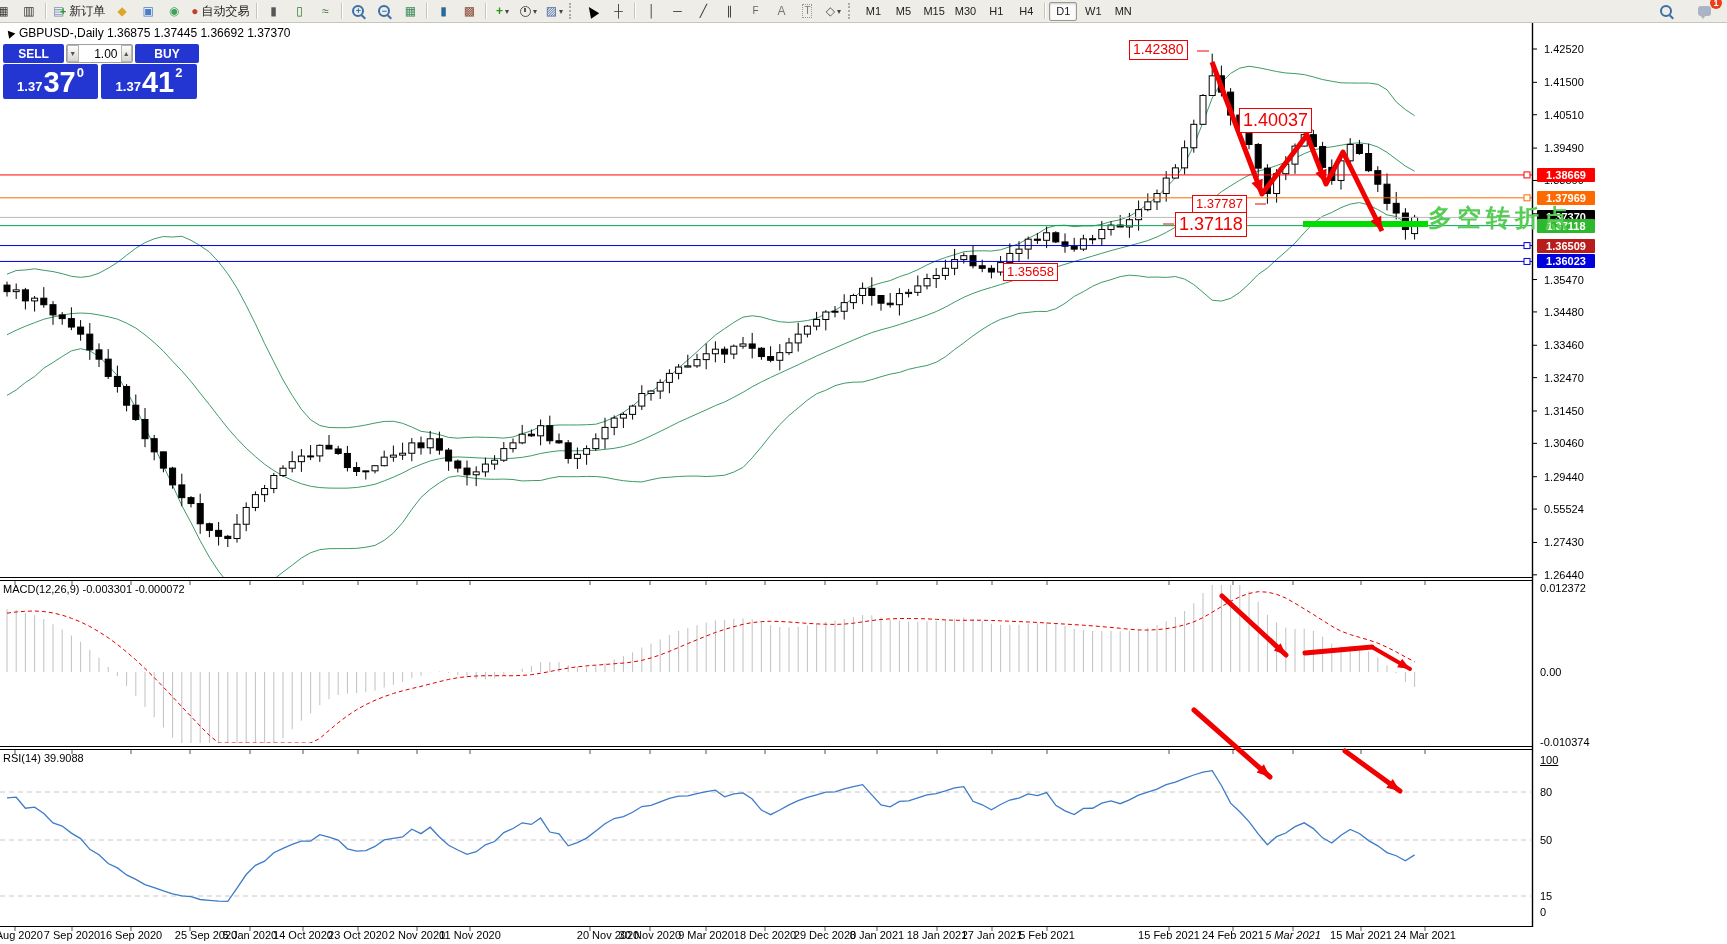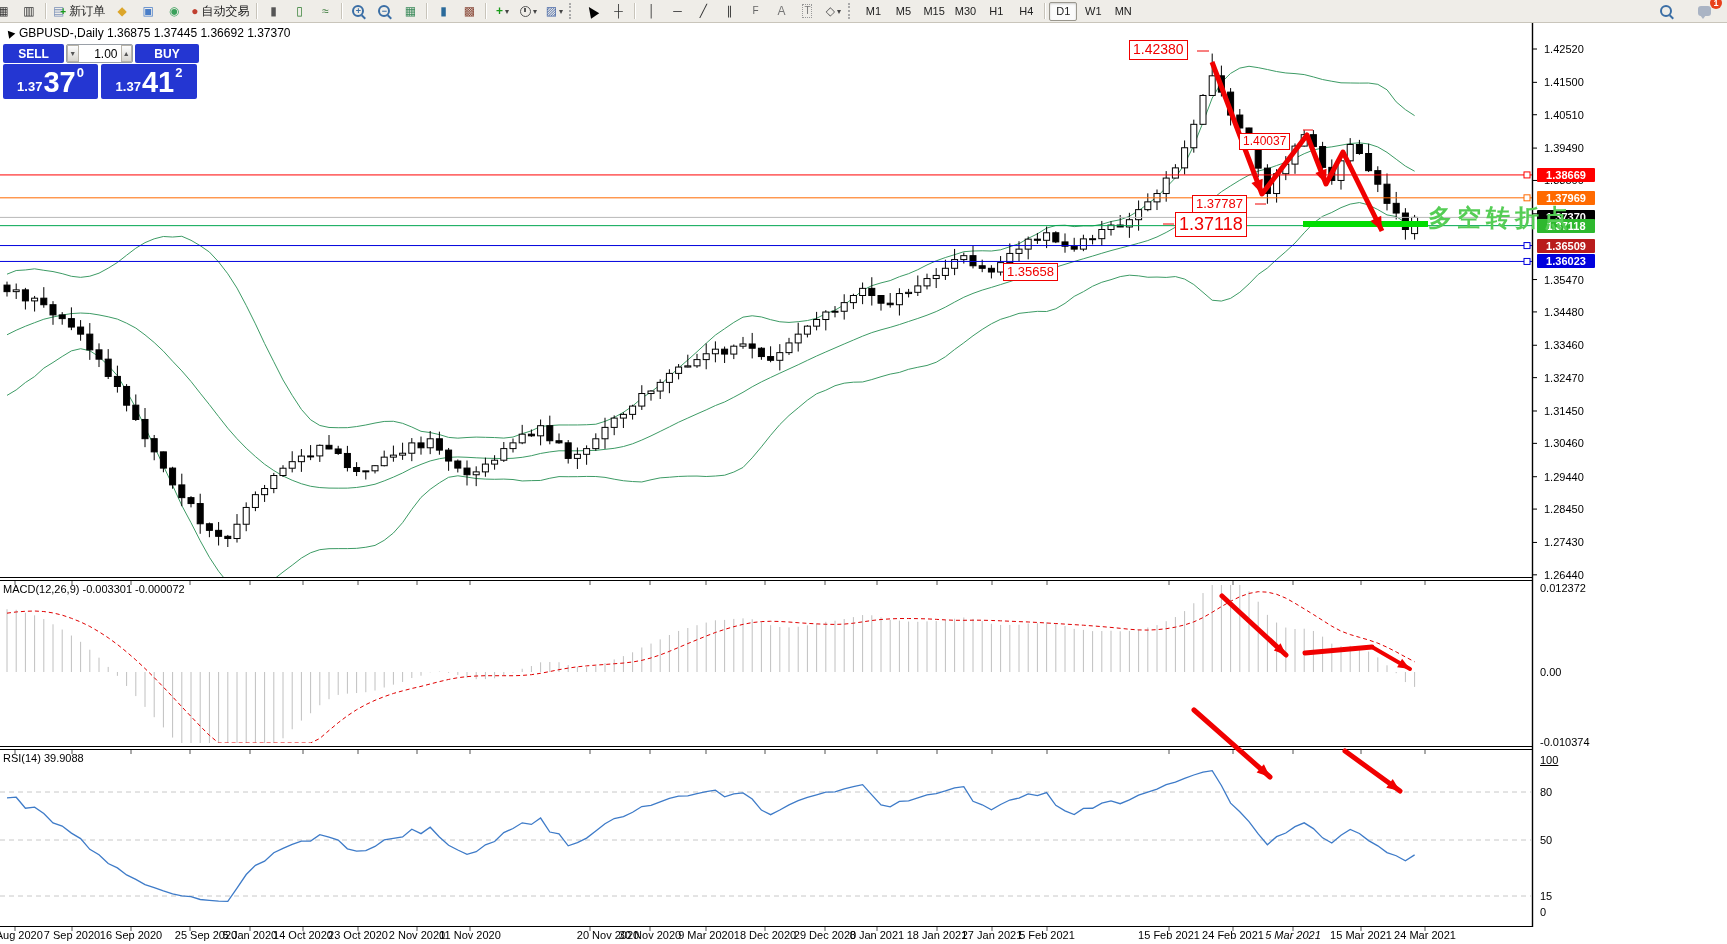--- a/index.html
+++ b/index.html
@@ -860,21 +860,21 @@
     <div class="axis-lbl" style="left: 1544px; top: 142.081px;">1.39490</div>
     <div class="axis-lbl" style="left: 1544px; top: 174.454px;">1.38500</div>
     <div class="axis-lbl" style="left: 1544px; top: 207.808px;">1.37480</div>
     <div class="axis-lbl" style="left: 1544px; top: 273.535px;">1.35470</div>
     <div class="axis-lbl" style="left: 1544px; top: 305.908px;">1.34480</div>
     <div class="axis-lbl" style="left: 1544px; top: 339.262px;">1.33460</div>
     <div class="axis-lbl" style="left: 1544px; top: 371.635px;">1.32470</div>
     <div class="axis-lbl" style="left: 1544px; top: 404.989px;">1.31450</div>
     <div class="axis-lbl" style="left: 1544px; top: 437.362px;">1.30460</div>
     <div class="axis-lbl" style="left: 1544px; top: 470.716px;">1.29440</div>
-    <div class="axis-lbl" style="left: 1544px; top: 503.089px;">1.28450</div>
+    <div class="axis-lbl" style="left: 1544px; top: 503.089px;">0.55524</div>
     <div class="axis-lbl" style="left: 1544px; top: 536.443px;">1.27430</div>
     <div class="axis-lbl" style="left: 1544px; top: 568.816px;">1.26440</div>
     <div class="axis-badge" style="left: 1537px; top: 167.928px; background: rgb(255, 0, 0);">1.38669</div>
     <div class="axis-badge" style="left: 1537px; top: 190.818px; background: rgb(255, 106, 0);">1.37969</div>
     <div class="axis-badge" style="left: 1537px; top: 210.405px; background: rgb(0, 0, 0);">1.37370</div>
     <div class="axis-badge" style="left: 1537px; top: 218.645px; background: rgb(46, 184, 46);">1.37118</div>
     <div class="axis-badge" style="left: 1537px; top: 238.56px; background: #b91c1c;">1.36509</div>
     <div class="axis-badge" style="left: 1537px; top: 254.452px; background: rgb(0, 0, 221);">1.36023</div>
     <div class="axis-lbl" style="left: 1540px; top: 581.994px;">0.012372</div>
     <div class="axis-lbl" style="left: 1540px; top: 666px;">0.00</div>
@@ -901,20 +901,20 @@
     <div class="date-lbl" style="left: 877px; top: 929px;">8 Jan 2021</div>
     <div class="date-lbl" style="left: 937px; top: 929px;">18 Jan 2021</div>
     <div class="date-lbl" style="left: 992px; top: 929px;">27 Jan 2021</div>
     <div class="date-lbl" style="left: 1047px; top: 929px;">5 Feb 2021</div>
     <div class="date-lbl" style="left: 1169px; top: 929px;">15 Feb 2021</div>
     <div class="date-lbl" style="left: 1233px; top: 929px;">24 Feb 2021</div>
     <div class="date-lbl" style="left: 1293px; top: 929px; font-style: italic;">5 Mar 2021</div>
     <div class="date-lbl" style="left: 1361px; top: 929px;">15 Mar 2021</div>
     <div class="date-lbl" style="left: 1425px; top: 929px;">24 Mar 2021</div>
     <div class="price-tag" style="left: 1129px; top: 40px; font-size: 14px;">1.42380</div>
-    <div class="price-tag" style="left: 1239px; top: 133px; font-size: 12px;">1.40037</div>
+    <div class="price-tag" style="left: 1239px; top: 108px; font-size: 18px;">1.40037</div>
     <div class="price-tag" style="left: 1192px; top: 195px; font-size: 13px;">1.37787</div>
     <div class="price-tag" style="left: 1175px; top: 212px; font-size: 18px;">1.37118</div>
     <div class="price-tag" style="left: 1003px; top: 263px; font-size: 13px;">1.35658</div>
     <div class="panel-lbl" style="left: 3px; top: 583px;">MACD(12,26,9) -0.003301 -0.000072</div>
     <div class="panel-lbl" style="left: 3px; top: 752px;">RSI(14) 39.9088</div>
     <div class="cn-note" style="left: 1428px; top: 202px; color: rgb(85, 205, 85); font-size: 24px;">多空转折点</div>
   </div>
 
 </body></html>

